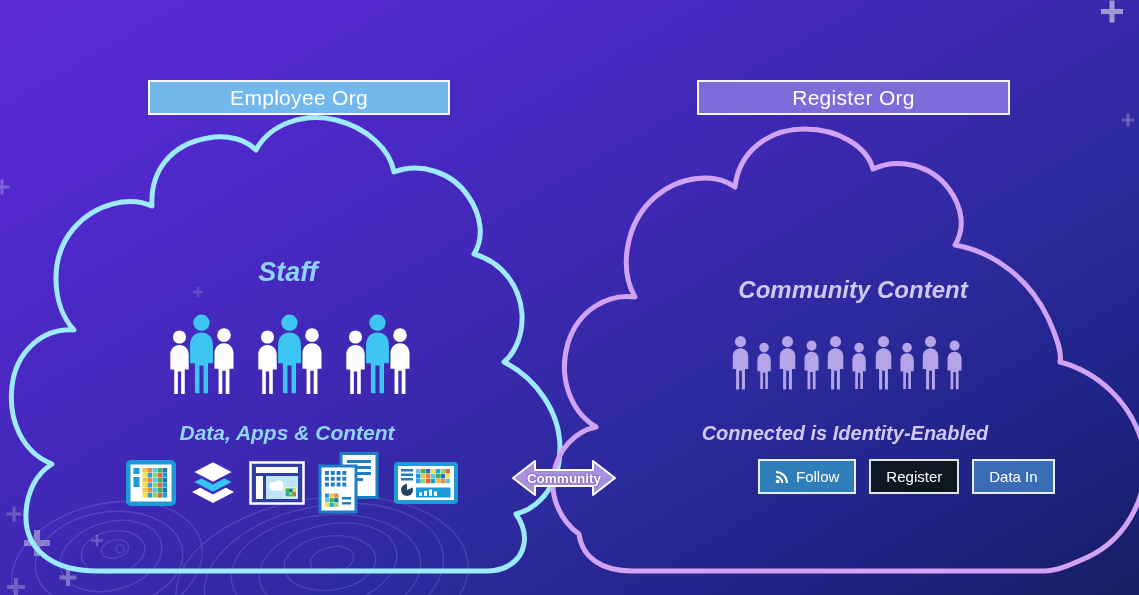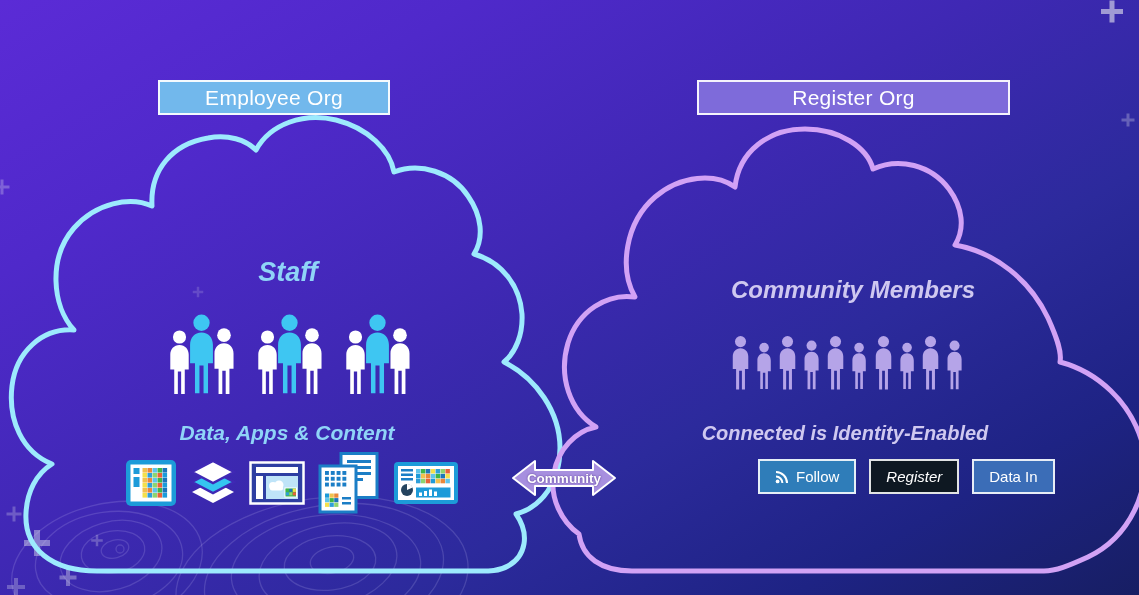--- a/index.html
+++ b/index.html
@@ -7,21 +7,21 @@
     position:relative;width:1139px;height:595px;overflow:hidden;
     font-family:"Liberation Sans",sans-serif;
     background:linear-gradient(150deg,#5b2bd6 0%,#4f29ca 22%,#3f28b4 45%,#2c2a9c 66%,#1e2384 84%,#171e63 100%);
   }
   #bg-svg{position:absolute;left:0;top:0;}
   .org-header{
     position:absolute;top:80px;height:35px;box-sizing:border-box;
     display:flex;align-items:center;justify-content:center;
     border:2px solid rgba(255,255,255,.92);color:#fff;font-size:21px;letter-spacing:.3px;
   }
-  #employee-header{left:158px;width:232px;background:#72b8ec;}
+  #employee-header{left:148px;width:302px;background:#72b8ec;}
   #community-header{left:697px;width:313px;background:#7e6bda;}
   .diagram-label{position:absolute;font-style:italic;font-weight:bold;text-align:center;}
   #staff-label{left:138px;top:257px;width:300px;font-size:27px;color:#8fd4f7;}
   #content-label{left:117px;top:421px;width:340px;font-size:21px;color:#8fd4f7;}
   #members-label{left:703px;top:276px;width:300px;font-size:24px;color:#cfc8f0;}
   #engagement-label{left:685px;top:422px;width:320px;font-size:20px;color:#cfc8f0;}
   #staff-people{position:absolute;left:170px;top:310px;width:240px;height:86px;
     display:flex;justify-content:center;align-items:flex-end;gap:18px;}
   .person-group{display:flex;align-items:flex-end;}
   .person-group svg{display:block;}
@@ -34,21 +34,21 @@
   #connected-arrow-label{
     position:absolute;left:0;top:0;width:106px;height:40px;display:flex;align-items:center;justify-content:center;
     color:#fff;font-size:13.5px;font-weight:bold;text-shadow:0 0 2px rgba(60,30,120,.8);
   }
   #buttons-row{position:absolute;left:726px;top:459px;display:flex;gap:13px;}
   .btn{
     height:35px;box-sizing:border-box;display:flex;align-items:center;justify-content:center;gap:7px;
     padding:0 15px;border:2px solid rgba(255,255,255,.88);color:#fff;font-size:15px;cursor:pointer;
   }
   #follow-button{background:#2f7db9;margin-left:32px;}
-  #register-button{background:#0e1822;font-style:italic;}
+  #register-button{background:#0e1822;}
   #signin-button{background:#3b6db7;}
 </style>
 </head>
 <body>
 
 <div id="canvas">
 
   <svg id="bg-svg" width="1139" height="595" viewBox="0 0 1139 595">
 
     <g fill="none" stroke="rgba(225,220,255,0.16)" stroke-width="1.3">
@@ -314,21 +314,21 @@
     </svg>
   </div>
 
   <div id="connected-arrow">
     <svg width="106" height="40" viewBox="0 0 106 40">
       <polygon points="2,20 24,3 24,12 82,12 82,3 104,20 82,37 82,28 24,28 24,37" fill="#a78fdf" stroke="#ffffff" stroke-width="2" stroke-linejoin="round"></polygon>
     </svg>
     <div id="connected-arrow-label">Community</div>
   </div>
 
-  <div class="diagram-label" id="members-label">Community Members</div>
+  <div class="diagram-label" id="members-label">Community Content</div>
   <div id="community-people">
       <svg width="22" height="57" viewBox="0 0 38 100" style="position:relative;z-index:1;margin-left:2px;">
         <circle cx="19" cy="10.5" r="10" fill="#b5a4e8"></circle>
         <path fill="#b5a4e8" d="M19 22.5 C27.5 22.5 33 29 33 37.5 L33 60 L27 60 L27 97 L21.5 97 L21.5 63 L16.5 63 L16.5 97 L11 97 L11 60 L5 60 L5 37.5 C5 29 10.5 22.5 19 22.5 Z"></path>
       </svg>
       <svg width="19" height="51" viewBox="0 0 38 100" style="position:relative;z-index:1;margin-left:2px;">
         <circle cx="19" cy="10.5" r="10" fill="#b5a4e8"></circle>
         <path fill="#b5a4e8" d="M19 22.5 C27.5 22.5 33 29 33 37.5 L33 60 L27 60 L27 97 L21.5 97 L21.5 63 L16.5 63 L16.5 97 L11 97 L11 60 L5 60 L5 37.5 C5 29 10.5 22.5 19 22.5 Z"></path>
       </svg>
       <svg width="22" height="57" viewBox="0 0 38 100" style="position:relative;z-index:1;margin-left:2px;">

